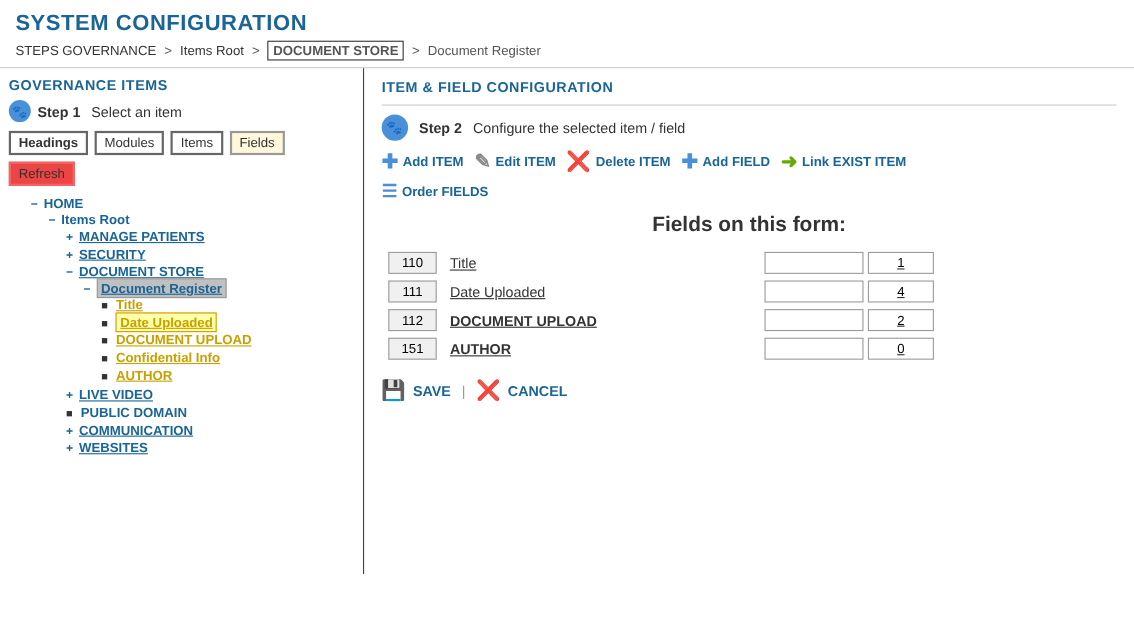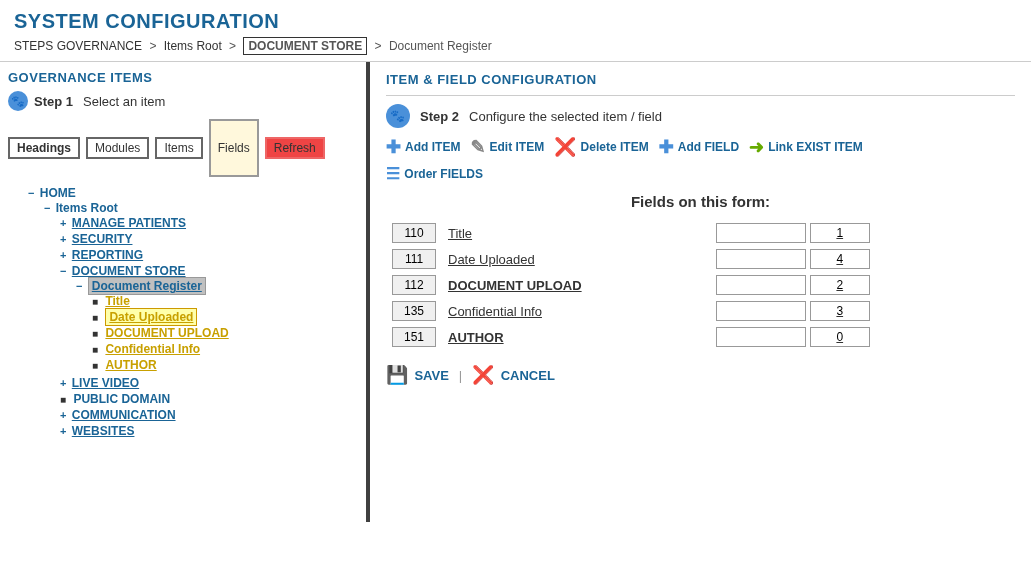--- a/index.html
+++ b/index.html
@@ -9,32 +9,32 @@
     .page-title { color: #1a6496; font-size: 20px; font-weight: bold; padding: 10px 14px 4px; letter-spacing: 0.5px; }
     .breadcrumb { font-size: 12px; padding: 2px 14px 8px; color: #555; }
     .breadcrumb a { color: #333; text-decoration: none; }
     .breadcrumb .current { font-weight: bold; border: 1px solid #333; padding: 1px 4px; }
     .breadcrumb span.sep { margin: 0 4px; }
 
     
     .main-layout { display: flex; border-top: 1px solid #ccc; }
 
     
-    .left-panel { width: 370px; border-right: 4px solid #404040; padding: 8px; min-height: 460px; }
+    .left-panel { width: 331px; border-right: 1px solid #404040; padding: 8px; min-height: 460px; }
     .section-title { color: #1a6496; font-size: 13px; font-weight: bold; margin-bottom: 6px; letter-spacing: 0.5px; }
 
     .step-bar { display: flex; align-items: center; gap: 6px; margin-bottom: 8px; flex-wrap: wrap; }
     .step-label { font-weight: bold; font-size: 13px; margin-right: 4px; }
     .step-sub { font-size: 13px; }
     .step-icon { width: 20px; height: 20px; background: #4a90d9; border-radius: 50%; display: inline-flex; align-items: center; justify-content: center; color: white; font-size: 11px; }
 
     .btn-headings { background: #fff; border: 2px solid #666; padding: 2px 7px; font-size: 12px; cursor: pointer; font-weight: bold; color: #333; }
     .btn-modules { background: #fff; border: 2px solid #666; padding: 2px 7px; font-size: 12px; cursor: pointer; color: #333; }
     .btn-items { background: #fff; border: 2px solid #666; padding: 2px 7px; font-size: 12px; cursor: pointer; color: #333; }
-    .btn-fields { background: #fff8dc; border: 2px solid #999; padding: 20px 7px; font-size: 12px; cursor: pointer; color: #333; }
+    .btn-fields { background: #fff8dc; border: 2px solid #999; padding: 2px 7px; font-size: 12px; cursor: pointer; color: #333; }
     .btn-refresh { background: #ef4444; border: 2px solid #e66; padding: 2px 7px; font-size: 12px; cursor: pointer; color: #333; }
 
     
     .tree { font-size: 12px; padding-left: 4px; }
     .tree ul { list-style: none; padding-left: 16px; }
     .tree li { padding: 1px 0; }
     .tree-expander { color: #1a6496; font-weight: bold; font-size: 11px; margin-right: 2px; cursor: pointer; }
     .tree-link { color: #1a6496; font-weight: bold; text-decoration: underline; cursor: pointer; }
     .tree-link.active { background: #c0c0c0; border: 1px solid #999; padding: 1px 3px; }
     .tree-node { color: #c8a000; font-weight: bold; text-decoration: underline; cursor: pointer; }
@@ -52,21 +52,21 @@
     .toolbar-item .ico-add { color: #4a90d9; }
     .toolbar-item .ico-edit { color: #888; }
     .toolbar-item .ico-delete { color: #cc0000; }
     .toolbar-item .ico-addfield { color: #4a90d9; }
     .toolbar-item .ico-link { color: #66aa00; }
 
     .order-row { display: flex; align-items: center; gap: 4px; cursor: pointer; color: #1a6496; font-size: 12px; font-weight: bold; margin-bottom: 10px; }
 
     .info-text { font-size: 13px; color: #333; margin-bottom: 14px; margin-top: 4px; }
 
-    .form-title { font-weight: bold; font-size: 15px; margin-bottom: 10px; text-align: center; }
+    .form-title { font-weight: bold; font-size: 19px; margin-bottom: 10px; text-align: center; }
 
     .fields-table { width: 100%; border-collapse: collapse; margin-bottom: 14px; }
     .fields-table td { padding: 3px 6px; vertical-align: middle; text-decoration: underline; }
     .field-id { width: 50px; }
     .field-id input { width: 44px; padding: 2px 4px; border: 1px solid #999; background: #f0f0f0; font-size: 12px; text-align: center; }
     .field-name { font-size: 13px; min-width: 130px; }
     .field-name.bold { font-weight: bold; }
     .field-order { display: flex; gap: 4px; align-items: center; }
     .field-order input.box1 { width: 90px; padding: 2px; border: 1px solid #999; font-size: 12px; }
     .field-order input.box2 { width: 60px; padding: 2px; border: 1px solid #999; font-size: 12px; text-align: center; }
@@ -127,24 +127,20 @@
               <ul>
                 <li>
                   <span class="tree-expander">+</span>
                   <span class="tree-link">MANAGE PATIENTS</span>
                 </li>
                 <li>
                   <span class="tree-expander">+</span>
                   <span class="tree-link">SECURITY</span>
                 </li>
                 <li>
-                  <span class="tree-expander">+</span>
-                  <span class="tree-link">REPORTING</span>
-                </li>
-                <li>
                   <span class="tree-expander">−</span>
                   <span class="tree-link">DOCUMENT STORE</span>
                   <ul>
                     <li>
                       <span class="tree-expander">−</span>
                       <span class="tree-link active">Document Register</span>
                       <ul>
                         <li>
                           <span class="bullet">■</span>
                           <span class="tree-node">Title</span>
@@ -253,28 +249,20 @@
         </tr>
         <tr>
           <td class="field-id"><input type="text" value="112" readonly="" style=""></td>
           <td class="field-name bold">DOCUMENT UPLOAD</td>
           <td class="field-order">
             <input class="box1" type="text" value="" style="">
             <input class="box2" type="text" value="2" style="">
           </td>
         </tr>
         <tr>
-          <td class="field-id"><input type="text" value="135" readonly="" style=""></td>
-          <td class="field-name">Confidential Info</td>
-          <td class="field-order">
-            <input class="box1" type="text" value="" style="">
-            <input class="box2" type="text" value="3" style="">
-          </td>
-        </tr>
-        <tr>
           <td class="field-id"><input type="text" value="151" readonly="" style=""></td>
           <td class="field-name bold">AUTHOR</td>
           <td class="field-order">
             <input class="box1" type="text" value="" style="">
             <input class="box2" type="text" value="0" style="">
           </td>
         </tr>
       </tbody>
     </table>
 

